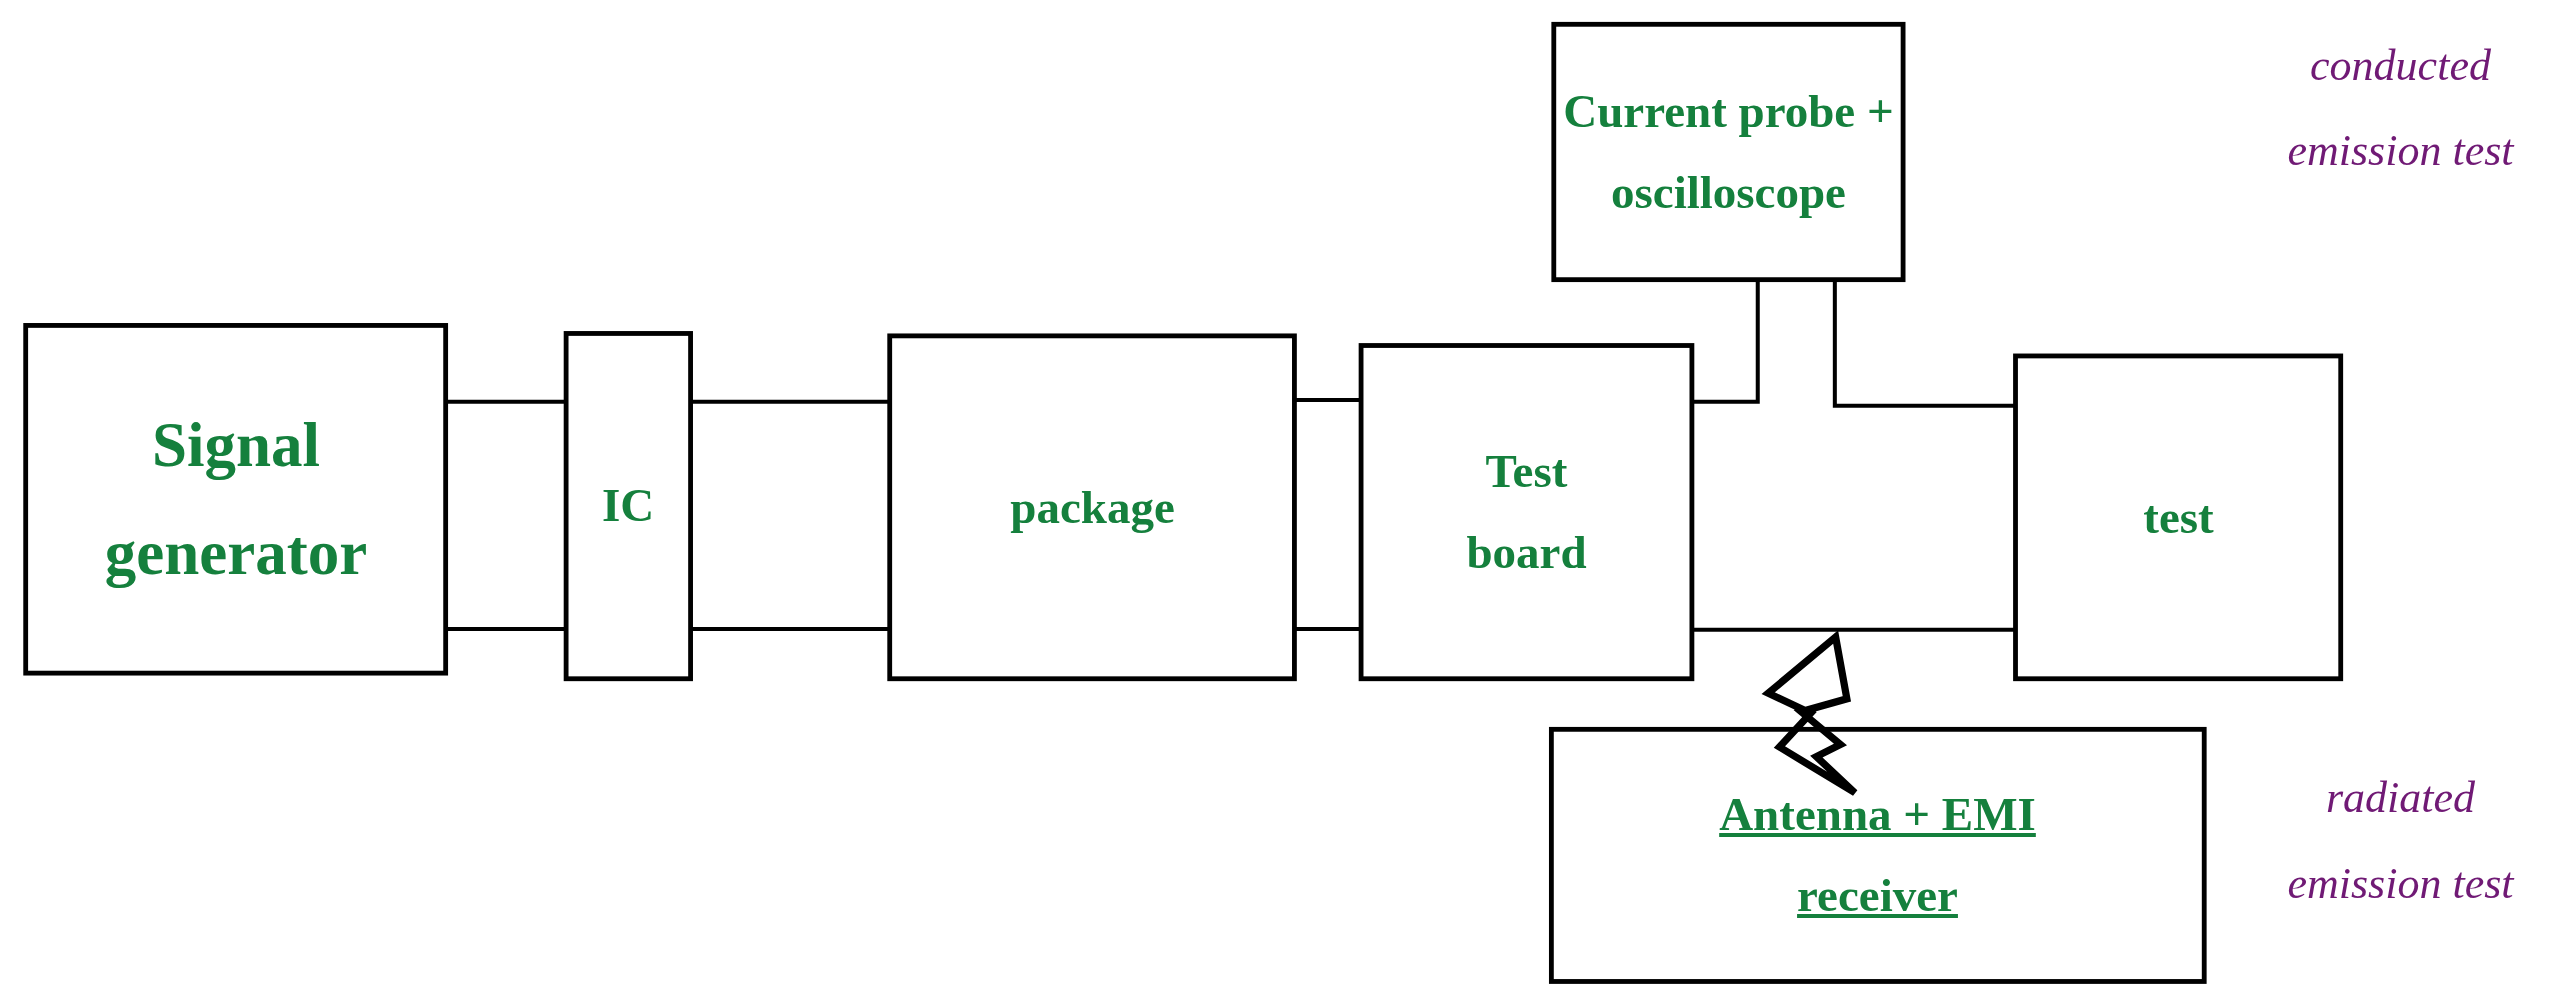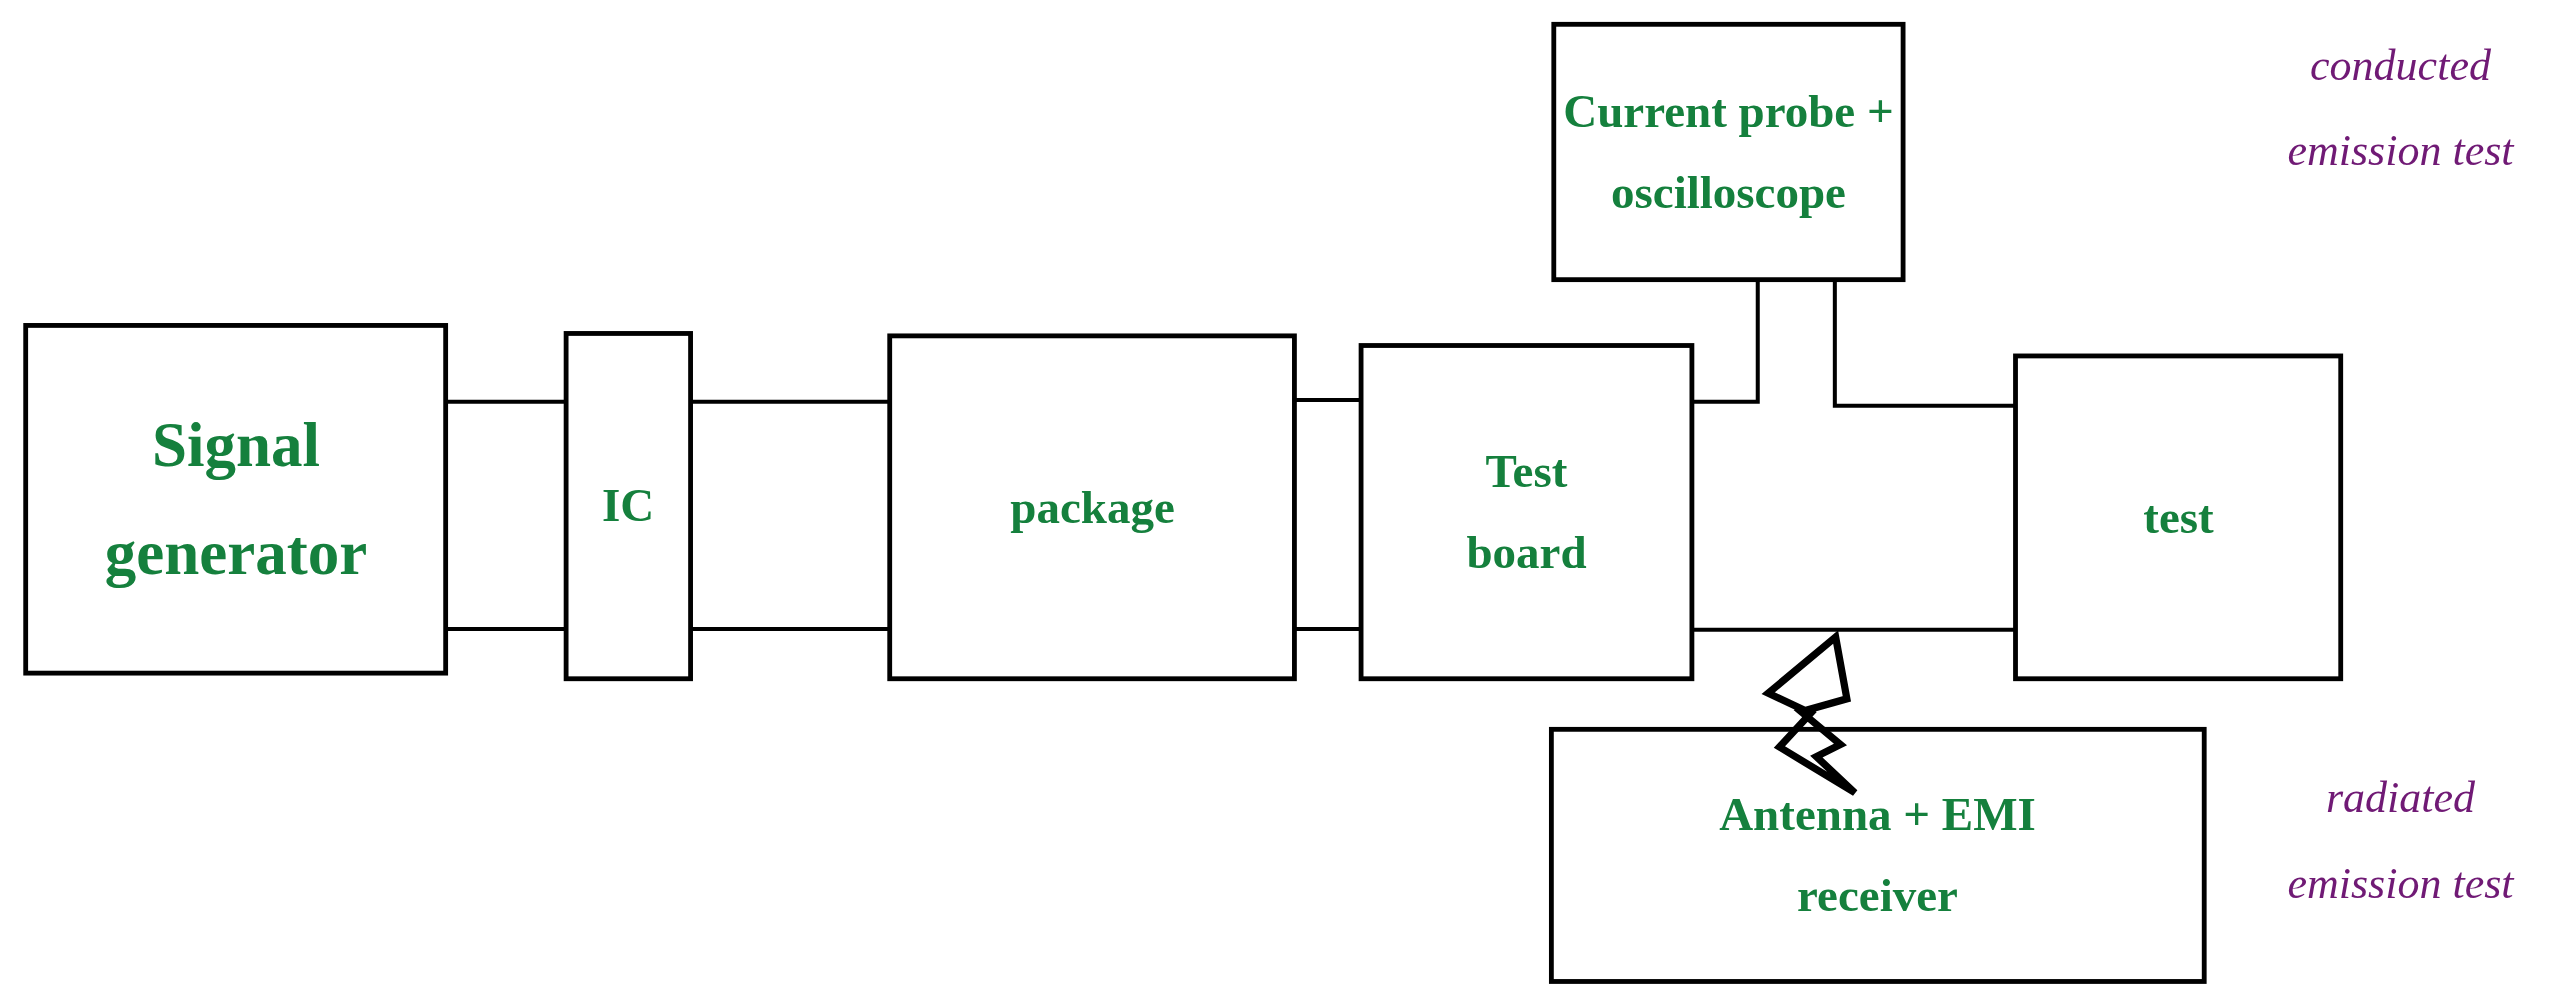--- a/index.html
+++ b/index.html
@@ -129,21 +129,21 @@
 
   <div class="box-label" style="left: 1554px; top: 24px; width: 349px; height: 255px; font-size: 47px;">
     <span class="ln">Current probe +</span>
     <span class="ln">oscilloscope</span>
   </div>
 
   <div class="box-label" style="left: 2016px; top: 356px; width: 325px; height: 323px; font-size: 47px;">
     <span class="ln">test</span>
   </div>
 
-  <div class="box-label" style="left: 1551px; top: 729px; width: 653px; height: 252px; font-size: 47px;">
+  <div class="box-label" style="left: 1551px; top: 729px; width: 653px; height: 252px; font-size: 47px; text-decoration: underline;">
     <span class="ln">Antenna + EMI</span>
     <span class="ln">receiver</span>
   </div>
 
   <div class="side-note" style="left: 2232px; top: 22.5px; width: 337px; height: 128px; font-size: 44px;">
     <span class="ln">conducted</span>
     <span class="ln">emission test</span>
   </div>
 
   <div class="side-note" style="left: 2232px; top: 755px; width: 337px; height: 128px; font-size: 44px;">

